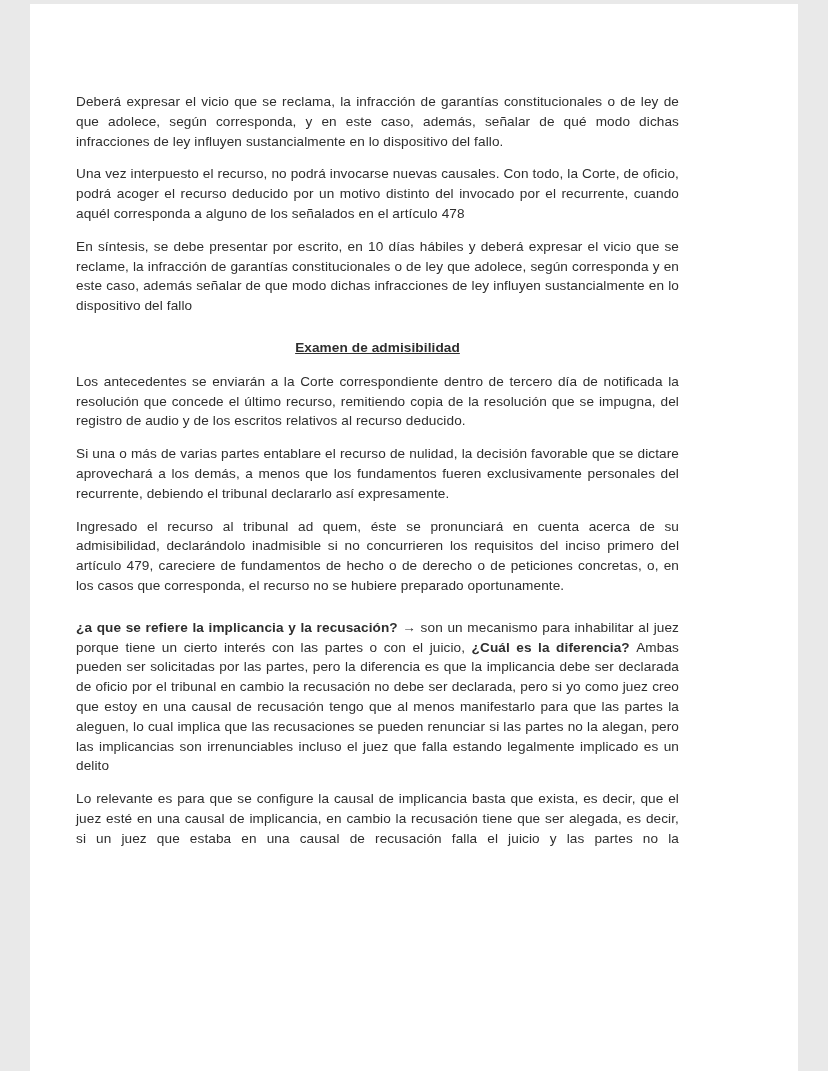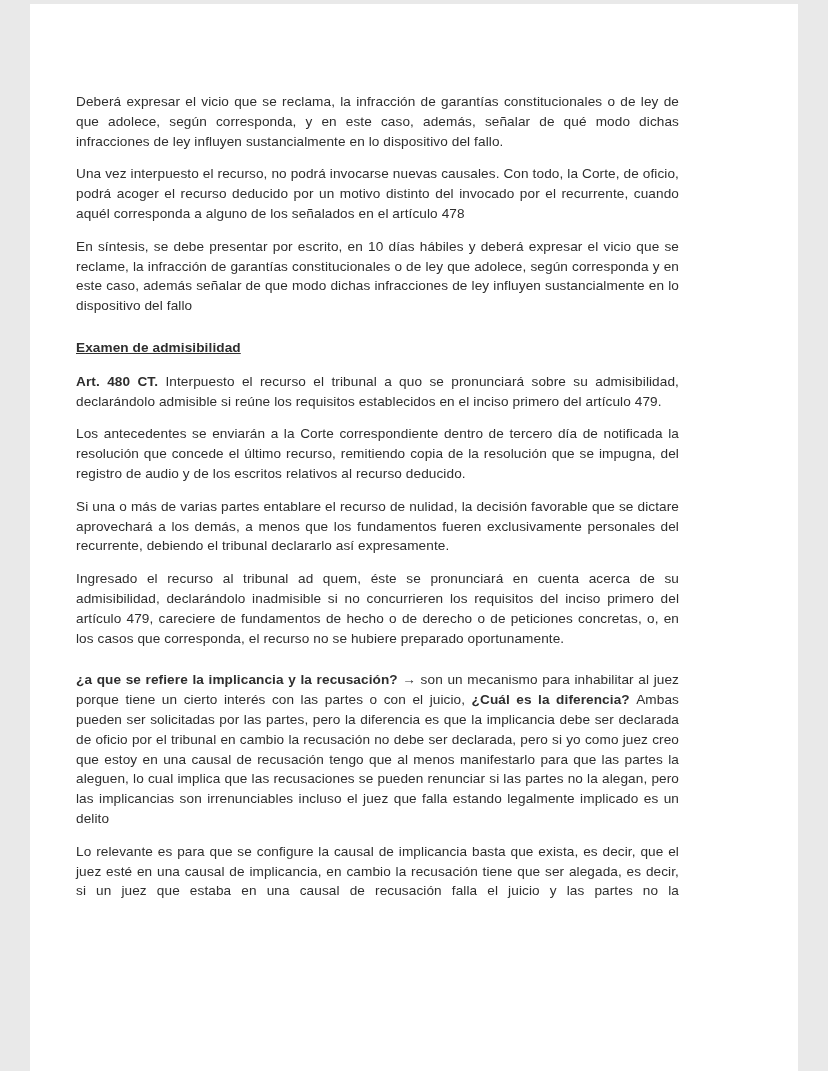--- a/index.html
+++ b/index.html
@@ -23,21 +23,21 @@
     width: 603px;
   }
   .doc-body p.block {
     margin: 0 0 13px 0;
     font-size: 13.6px;
     line-height: 19.8px;
     text-align: justify;
     letter-spacing: 0.1px;
   }
   .doc-body p.heading {
-    text-align: left;
+    text-align: center;
     margin-bottom: 14px;
   }
   .doc-body p.space-before {
     margin-top: 22px;
   }
   .doc-body p.justify-last {
     text-align-last: justify;
   }
   .run-bold {
     font-weight: bold;
@@ -48,20 +48,19 @@
 </style>
 </head>
 <body>
 
 <div class="page">
   <div class="doc-body" style="color: rgb(46, 46, 46);">
       <p class="block paragraph"><span class=""> Deberá expresar el vicio que se reclama, la infracción de garantías constitucionales o de ley de que adolece, según corresponda, y en este caso, además, señalar de qué modo dichas infracciones de ley influyen sustancialmente en lo dispositivo del fallo.</span></p>
       <p class="block paragraph"><span class=""> Una vez interpuesto el recurso, no podrá invocarse nuevas causales. Con todo, la Corte, de oficio, podrá acoger el recurso deducido por un motivo distinto del invocado por el recurrente, cuando aquél corresponda a alguno de los señalados en el artículo 478</span></p>
       <p class="block paragraph"><span class="">En síntesis, se debe presentar por escrito, en 10 días hábiles y deberá expresar el vicio que se reclame, la infracción de garantías constitucionales o de ley que adolece, según corresponda y en este caso, además señalar de que modo dichas infracciones de ley influyen sustancialmente en lo dispositivo del fallo</span></p>
       <p class="block heading space-before"><span class="run-bold run-underline">Examen de admisibilidad</span></p>
-      <p class="block paragraph"><span class="run-bold">Art. 480 CT.</span><span class=""> Interpuesto el recurso el tribunal a quo se pronunciará sobre su admisibilidad, declarándolo admisible si reúne los requisitos establecidos en el inciso primero del artículo 479.</span></p>
       <p class="block paragraph"><span class="">Los antecedentes se enviarán a la Corte correspondiente dentro de tercero día de notificada la resolución que concede el último recurso, remitiendo copia de la resolución que se impugna, del registro de audio y de los escritos relativos al recurso deducido.</span></p>
       <p class="block paragraph"><span class="">Si una o más de varias partes entablare el recurso de nulidad, la decisión favorable que se dictare aprovechará a los demás, a menos que los fundamentos fueren exclusivamente personales del recurrente, debiendo el tribunal declararlo así expresamente.</span></p>
       <p class="block paragraph"><span class="">Ingresado el recurso al tribunal ad quem, éste se pronunciará en cuenta acerca de su admisibilidad, declarándolo inadmisible si no concurrieren los requisitos del inciso primero del artículo 479, careciere de fundamentos de hecho o de derecho o de peticiones concretas, o, en los casos que corresponda, el recurso no se hubiere preparado oportunamente.</span></p>
       <p class="block paragraph space-before"><span class="run-bold">¿a que se refiere la implicancia y la recusación? </span><span class="">→ son un mecanismo para inhabilitar al juez porque tiene un cierto interés con las partes o con el juicio, </span><span class="run-bold">¿Cuál es la diferencia? </span><span class="">Ambas pueden ser solicitadas por las partes, pero la diferencia es que la implicancia debe ser declarada de oficio por el tribunal en cambio la recusación no debe ser declarada, pero si yo como juez creo que estoy en una causal de recusación tengo que al menos manifestarlo para que las partes la aleguen, lo cual implica que las recusaciones se pueden renunciar si las partes no la alegan, pero las implicancias son irrenunciables incluso el juez que falla estando legalmente implicado es un delito</span></p>
       <p class="block paragraph justify-last"><span class="">Lo relevante es para que se configure la causal de implicancia basta que exista, es decir, que el juez esté en una causal de implicancia, en cambio la recusación tiene que ser alegada, es decir, si un juez que estaba en una causal de recusación falla el juicio y las partes no la</span></p>
     </div>
 </div>
 
 </body></html>

